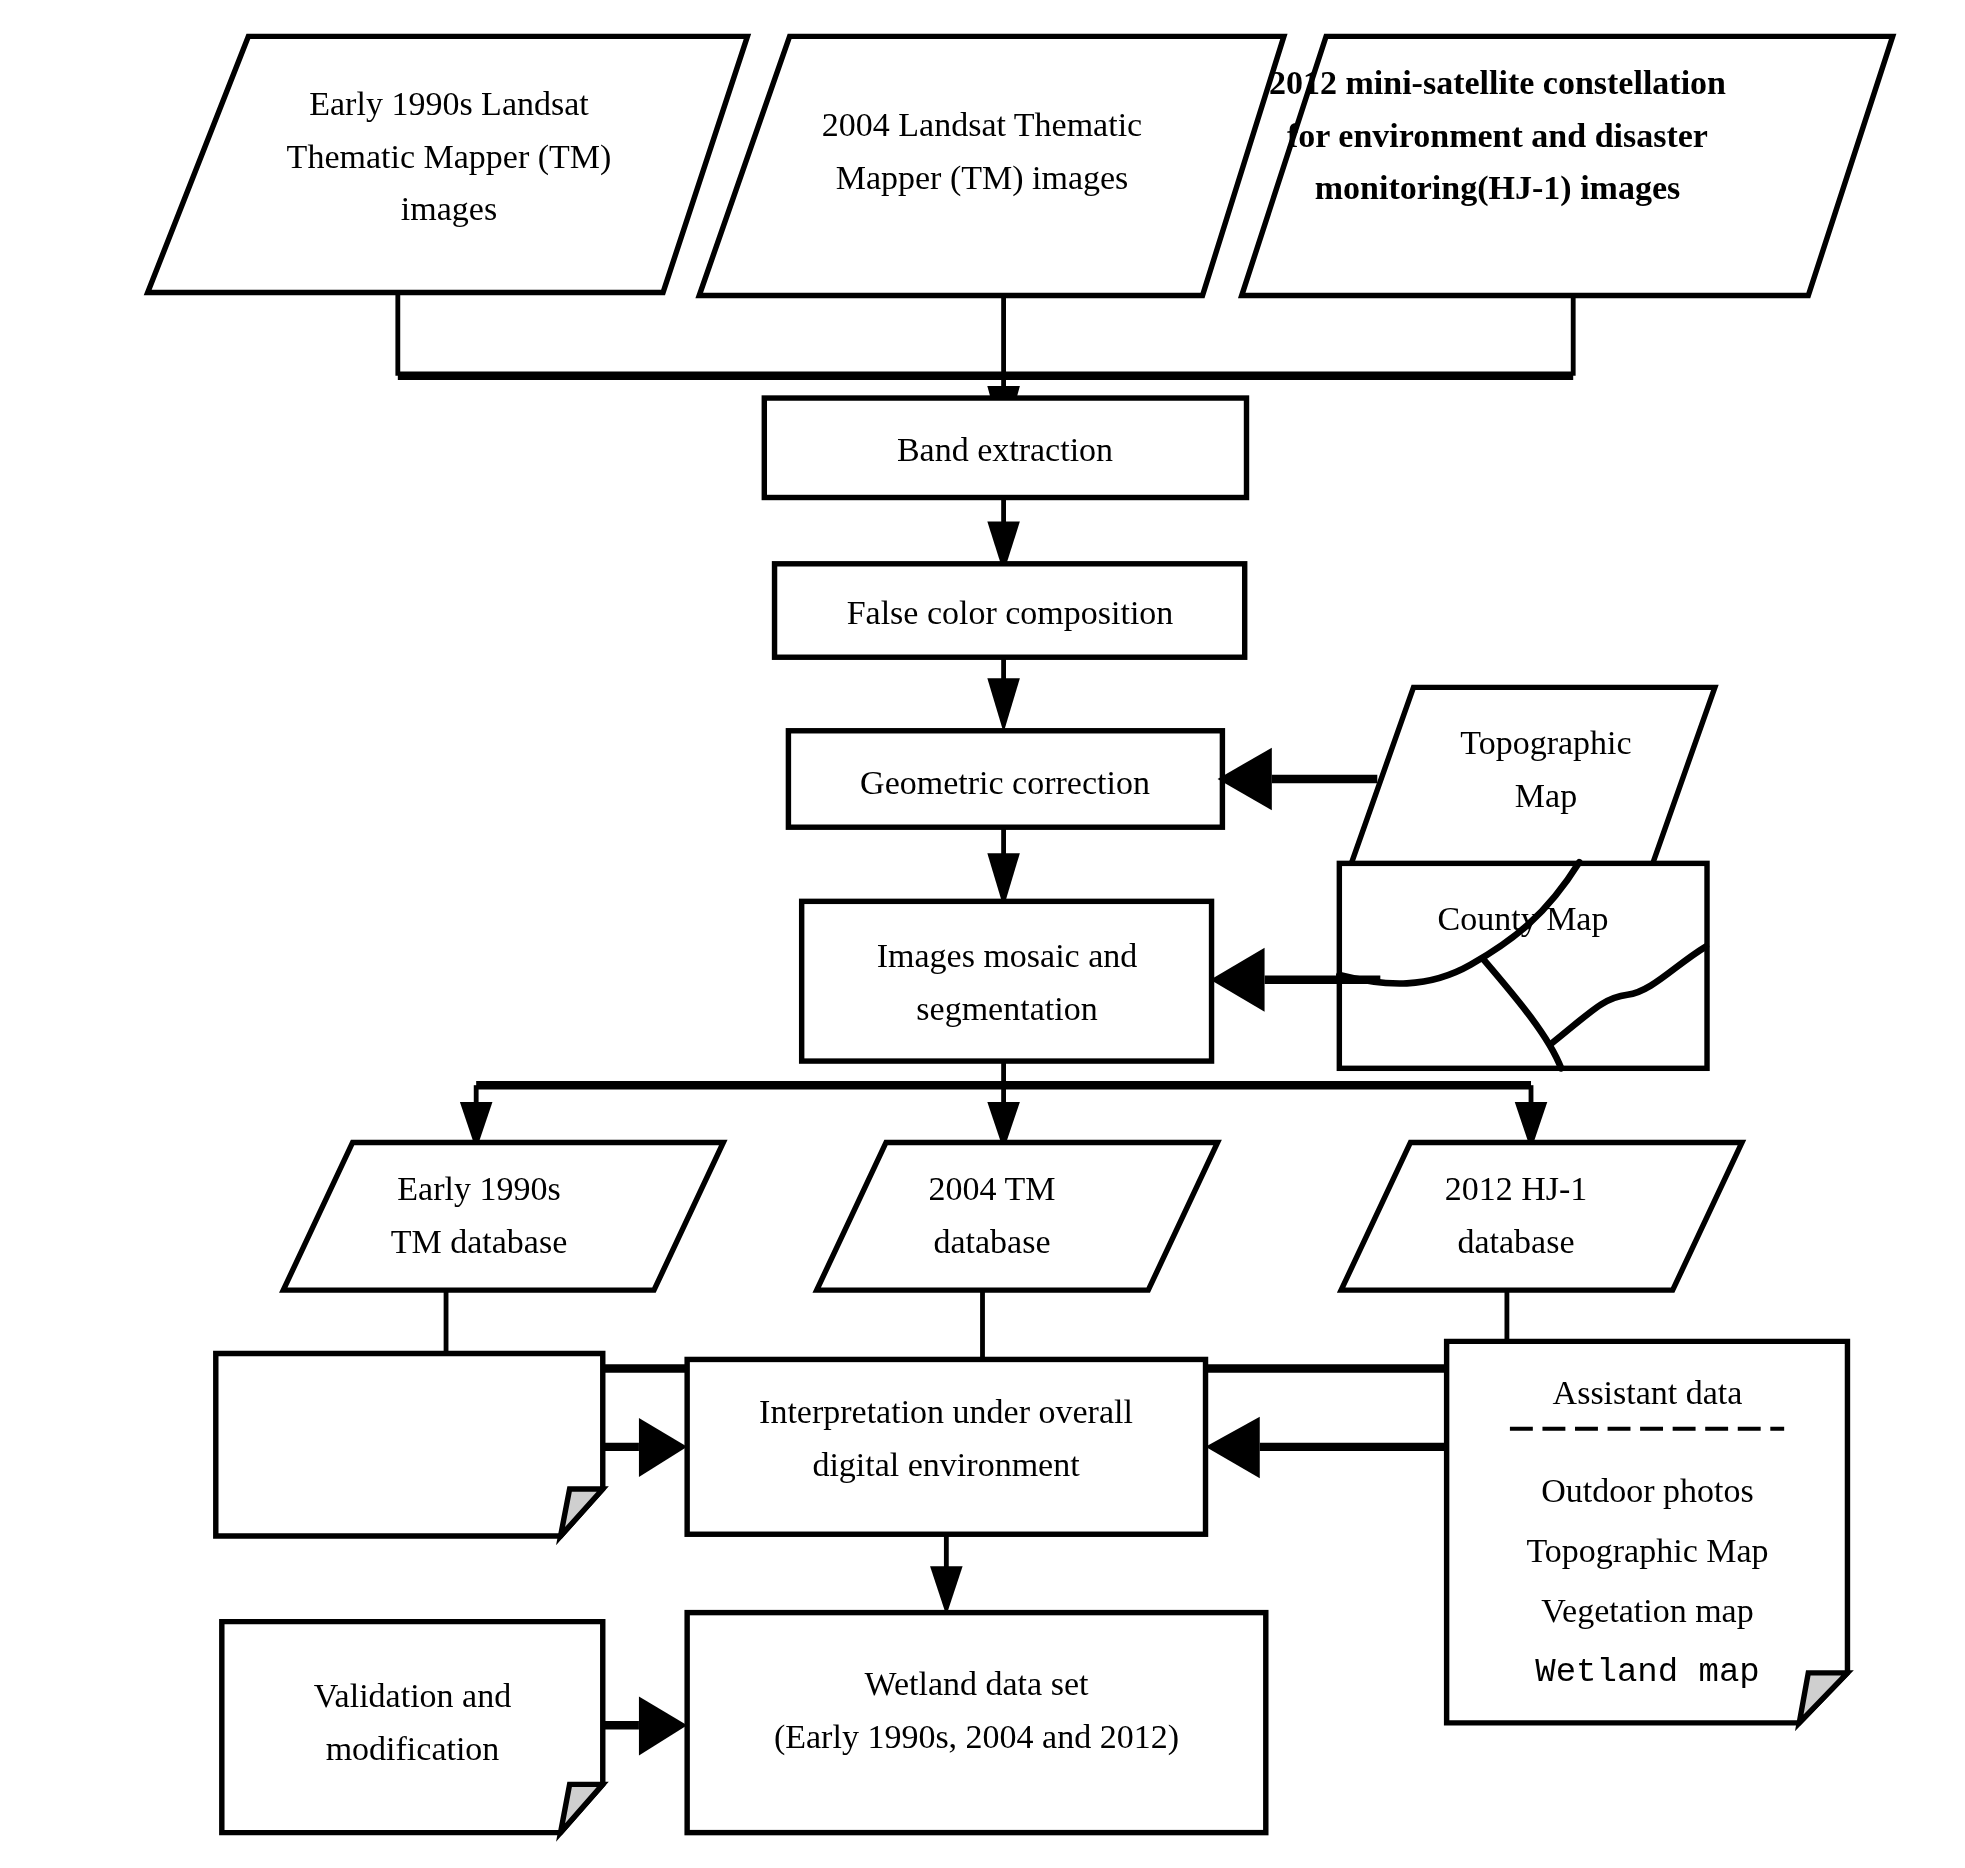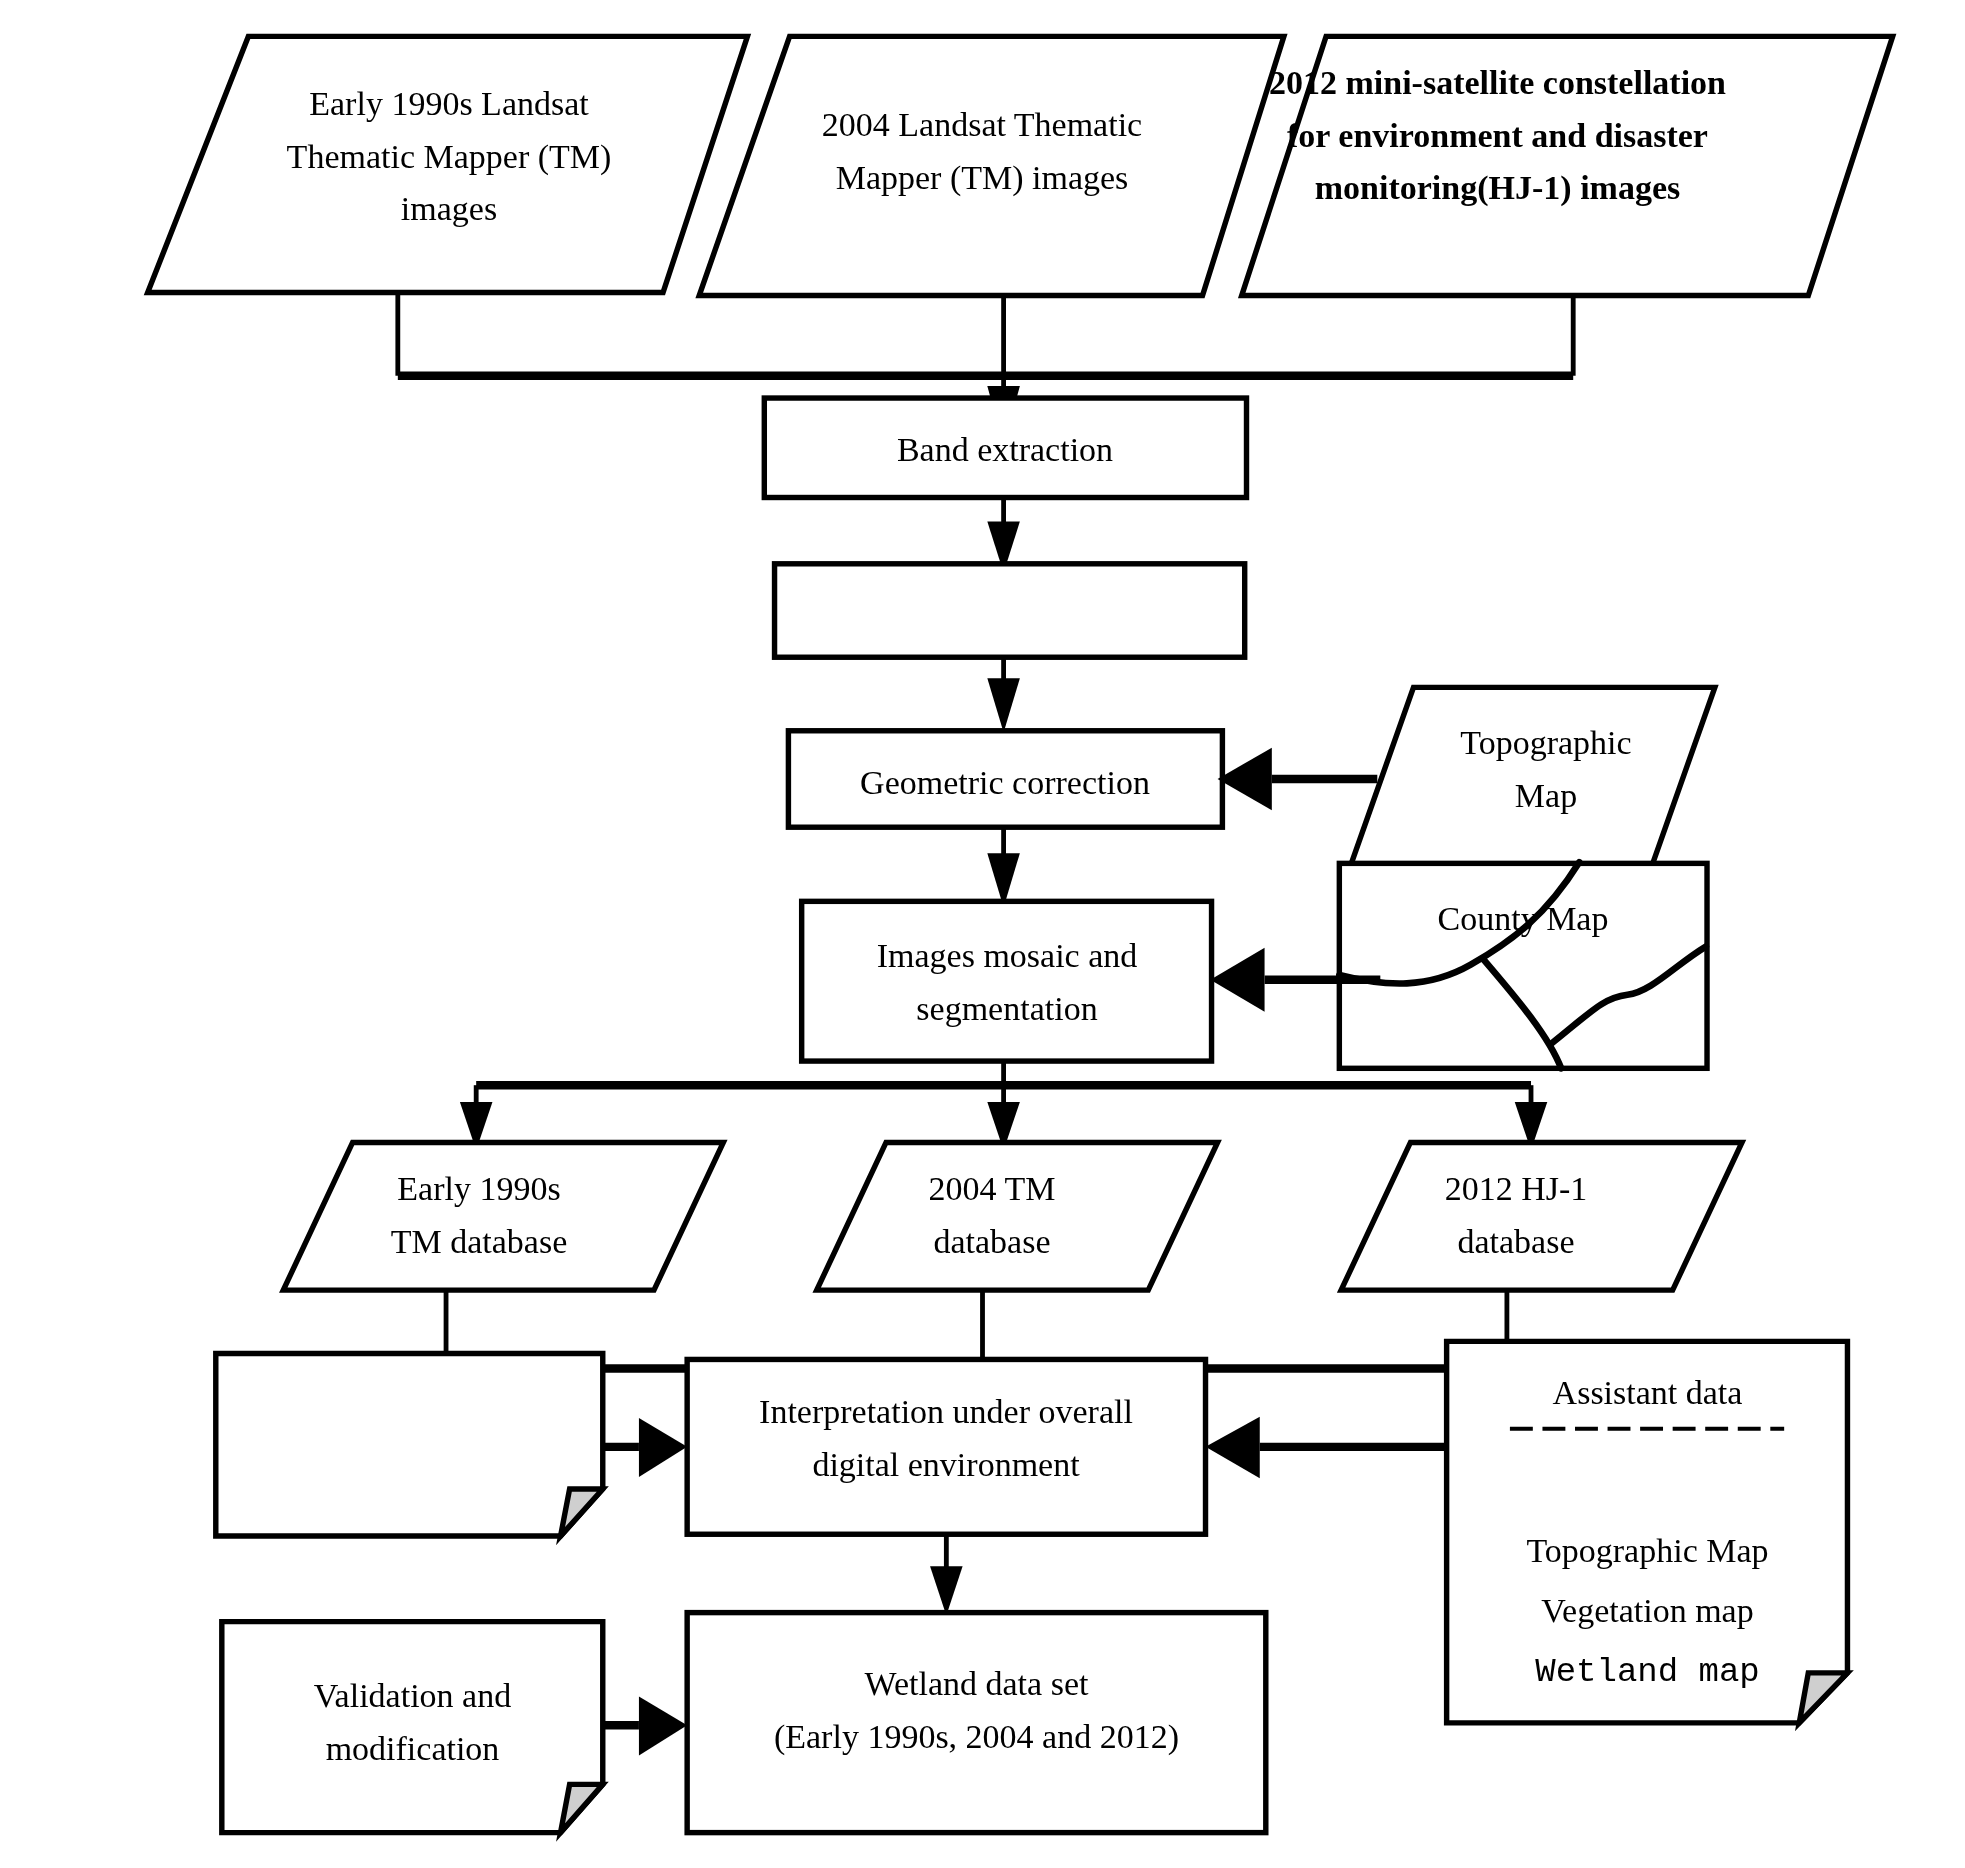--- a/index.html
+++ b/index.html
@@ -169,20 +169,21 @@
 
   <div class="lbl fs-base" style="left:717px; top:99px; width:530px;">2004 Landsat Thematic
 Mapper (TM) images</div>
 
   <div class="lbl fs-base" style="left:1202px; top:57px; width:591px;font-weight:bold;">2012 mini-satellite constellation
 for environment and disaster
 monitoring(HJ-1) images</div>
 
   <div class="lbl fs-base" style="left:764px; top:424px; width:482px;">Band extraction</div>
 
+  <div class="lbl fs-base" style="left:775px; top:587px; width:470px;">False color composition</div>
 
   <div class="lbl fs-base" style="left:788px; top:757px; width:434px;">Geometric correction</div>
 
   <div class="lbl fs-base" style="left:1377px; top:717px; width:338px;">Topographic
 Map</div>
 
   <div class="lbl fs-base" style="left:1339px; top:893px; width:368px;">County Map</div>
 
   <div class="lbl fs-base" style="left:802px; top:930px; width:410px;">Images mosaic and
 segmentation</div>
@@ -195,20 +196,21 @@
 
   <div class="lbl fs-base" style="left:1350px; top:1163px; width:332px;">2012 HJ-1
 database</div>
 
 
   <div class="lbl fs-base" style="left:687px; top:1386px; width:518px;">Interpretation under overall
 digital environment</div>
 
   <div class="lbl fs-base" style="left:1447px; top:1367px; width:401px;">Assistant data</div>
 
+  <div class="lbl fs-base" style="left:1447px; top:1465px; width:401px;">Outdoor photos</div>
   <div class="lbl fs-base" style="left:1447px; top:1525px; width:401px;">Topographic Map</div>
   <div class="lbl fs-base" style="left:1447px; top:1585px; width:401px;">Vegetation map</div>
   <div class="lbl fs-base" style="left:1447px; top:1646px; width:401px;font-family:Liberation Mono, monospace;">Wetland map</div>
 
   <div class="lbl fs-base" style="left:222px; top:1670px; width:381px;">Validation and
 modification</div>
 
   <div class="lbl fs-base" style="left:687px; top:1658px; width:579px;">Wetland data set
 (Early 1990s, 2004 and 2012)</div>
 

